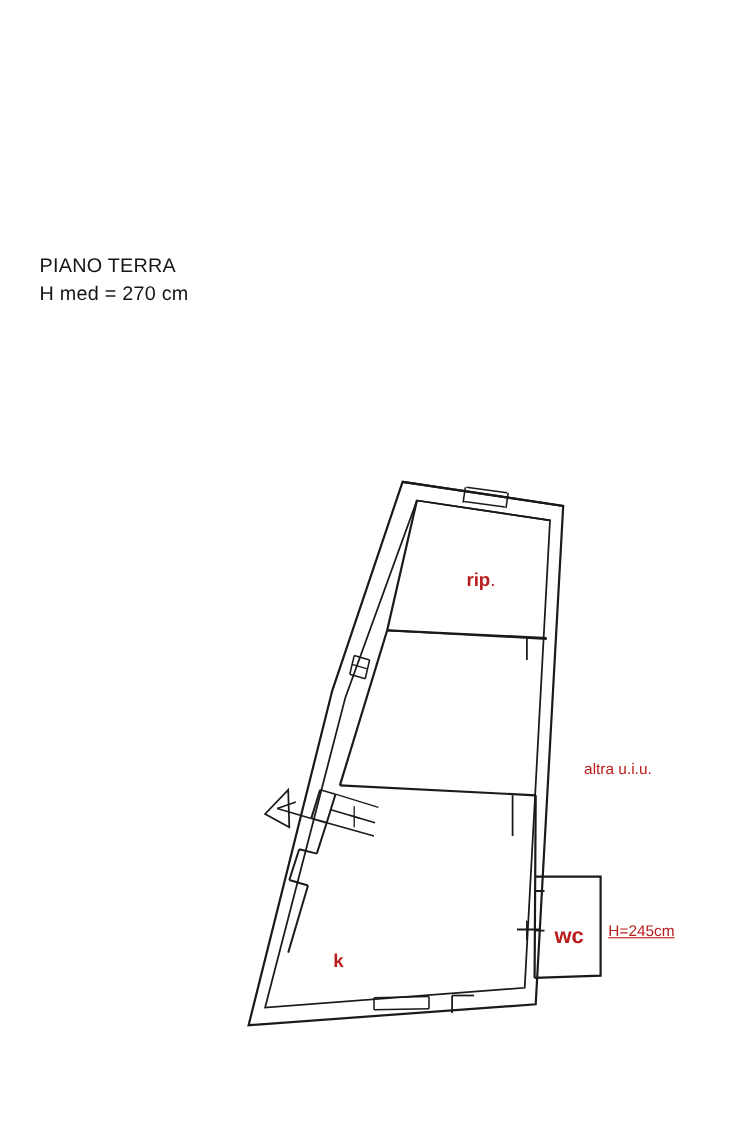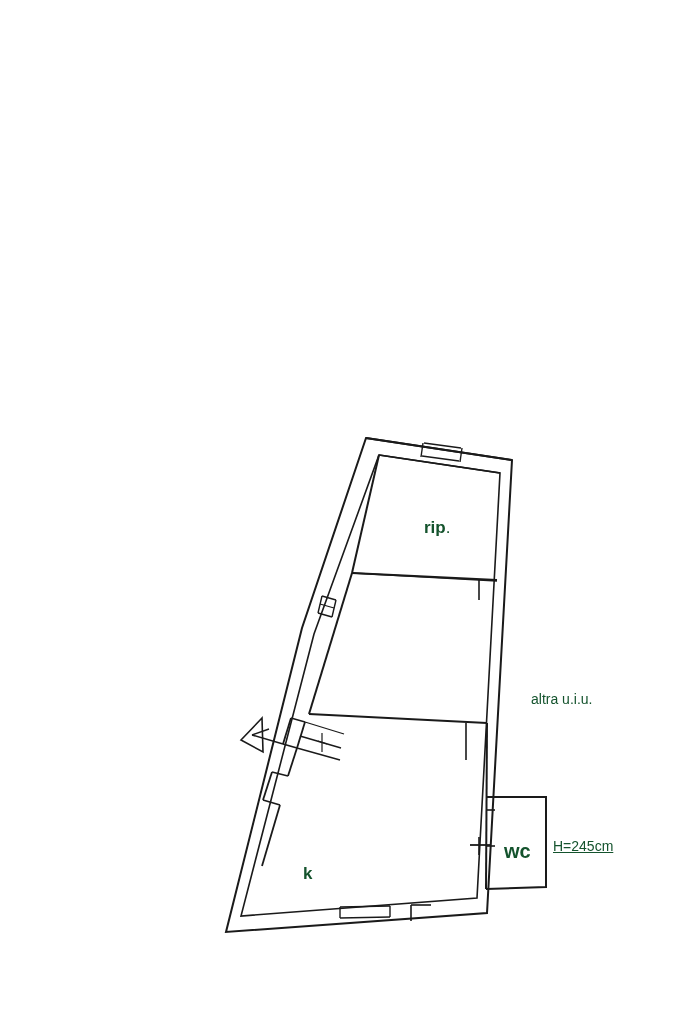--- a/index.html
+++ b/index.html
@@ -37,21 +37,21 @@
   .plan-svg {
     position: absolute;
     left: 0;
     top: 0;
     width: 683px;
     height: 1024px;
   }
   .lbl {
     position: absolute;
     font-size: 15px;
-    color: #14532d;
+    color: #b91c1c;
     white-space: nowrap;
   }
   .lbl-bold {
     font-weight: bold;
   }
   .lbl-rip {
     left: 424px;
     top: 518px;
     font-size: 17px;
   }
@@ -79,20 +79,22 @@
     font-size: 14px;
     text-decoration: underline;
   }
 </style>
 </head>
 <body>
 
 <div id="page">
 
   <div class="title-block">
+    <div>PIANO TERRA</div>
+    <div>H med = 270 cm</div>
   </div>
 
   <svg class="plan-svg" viewBox="0 0 683 1024">
     <g fill="none" stroke="#1a1a1a" stroke-width="2" stroke-linejoin="miter" stroke-linecap="butt">
 
       <path d="M 366 438 L 512 460 L 487 913 L 226 932 L 302 628 Z"></path>
 
       <path d="M 379 455 L 500 473 L 477 898 L 241 916 L 314 634 Z" stroke-width="1.6"></path>
 
       <path d="M 366 438 L 512 460"></path>

